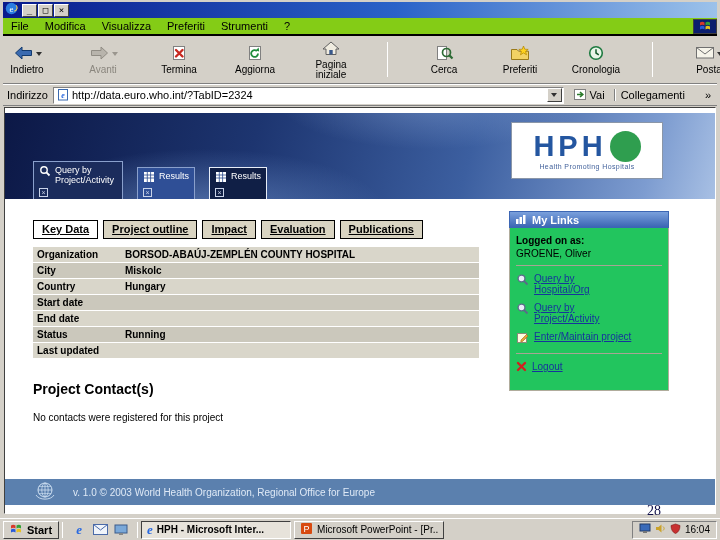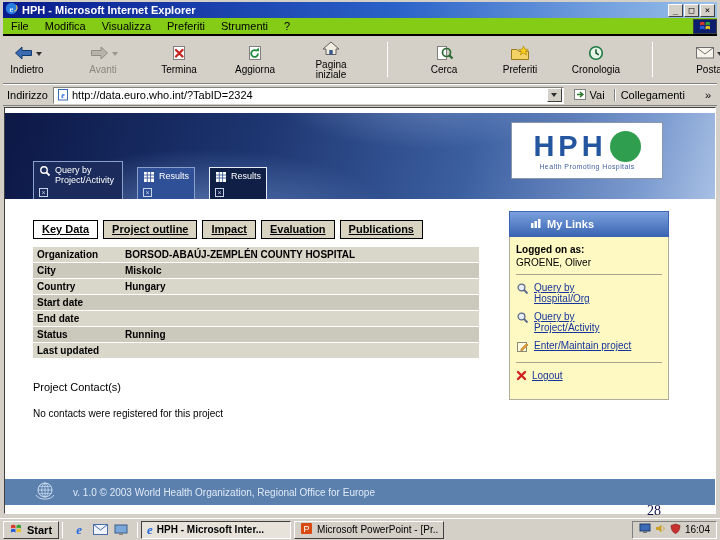--- a/index.html
+++ b/index.html
@@ -68,27 +68,27 @@
   .ctab{border:1px solid #000;background:#d9d4c2;padding:2px 8px 3px;font-size:11px;font-weight:bold;
         text-decoration:underline;}
   .ctab.active{background:#fff;}
   .dtable{margin:8px 0 0 28px;width:446px;font-size:10px;}
   .drow{display:flex;border-bottom:1px solid #fff;}
   .drow:nth-child(odd){background:#d9d6ca;}
   .drow:nth-child(even){background:#cbc8bc;}
   .dlabel{width:88px;font-weight:bold;padding:2px 4px;}
   .dvalue{flex:1;padding:2px 4px;min-height:14px;font-weight:bold;}
   .dvalue.strong{font-weight:bold;}
-  .contacts-h{margin:22px 0 0 28px;font-size:11px;font-weight:normal;}
+  .contacts-h{margin:22px 0 0 28px;font-size:14px;font-weight:bold;}
   .contacts-t{margin:15px 0 0 28px;font-size:10px;}
   
   .sidebar{position:absolute;top:103px;right:46px;width:160px;font-size:10px;}
-  .sb-head{height:26px;background:linear-gradient(180deg,#7aa0dc,#3c66b4);border:1px solid #3c66b4;
-           color:#fff;font-weight:bold;font-size:11px;display:flex;align-items:center;gap:5px;padding:0 20px;}
-  .sb-body{background:#fef9c3;border:1px solid #b0ac9c;border-top:none;padding:7px 6px 9px;}
+  .sb-head{height:17px;background:linear-gradient(180deg,#7aa0dc,#3c66b4);border:1px solid #3c66b4;
+           color:#fff;font-weight:bold;font-size:11px;display:flex;align-items:center;gap:5px;padding:0 5px;}
+  .sb-body{background:#22c55e;border:1px solid #b0ac9c;border-top:none;padding:7px 6px 9px;}
   .sb-label{font-weight:bold;}
   .sb-user{margin:2px 0 4px;}
   .sb-div{border-top:1px solid #a8a494;margin:6px 0;}
   .sb-link{display:flex;gap:5px;align-items:flex-start;margin:7px 0;}
   .sb-link .txt{color:#16349c;text-decoration:underline;line-height:11px;}
   .sb-link .txt.narrow{max-width:70px;}
   .pfooter{position:absolute;left:0;right:0;bottom:8px;height:26px;background:#5b80ae;
            display:flex;align-items:center;gap:16px;padding-left:28px;color:#dfe9f6;font-size:10px;}
   
   .taskbar{position:absolute;left:0;right:0;bottom:0;height:22px;background:#d4d0c8;border-top:1px solid #fff;
@@ -115,21 +115,20 @@
 <div class="screen">
 
   <div class="titlebar">
     <span>
       <svg width="13" height="13" viewBox="0 0 16 16">
           <circle cx="8" cy="8" r="7" fill="#2a7de0"></circle>
           <text x="8" y="12" font-size="11" fill="#fff" text-anchor="middle" font-family="Liberation Serif">e</text>
           <path d="M13.5 4 C16 6.5 15 10 11.5 11.5" stroke="#ffd24a" stroke-width="1.3" fill="none"></path>
         </svg>
     </span>
-    <span class="title">HPH - Microsoft Internet Explorer</span>
     <span class="winbtns">
       <span class="wbtn">_</span>
       <span class="wbtn">□</span>
       <span class="wbtn">×</span>
     </span>
   </div>
 
   <div class="menubar">
     <span class="menu-item">File</span>
     <span class="menu-item">Modifica</span>

